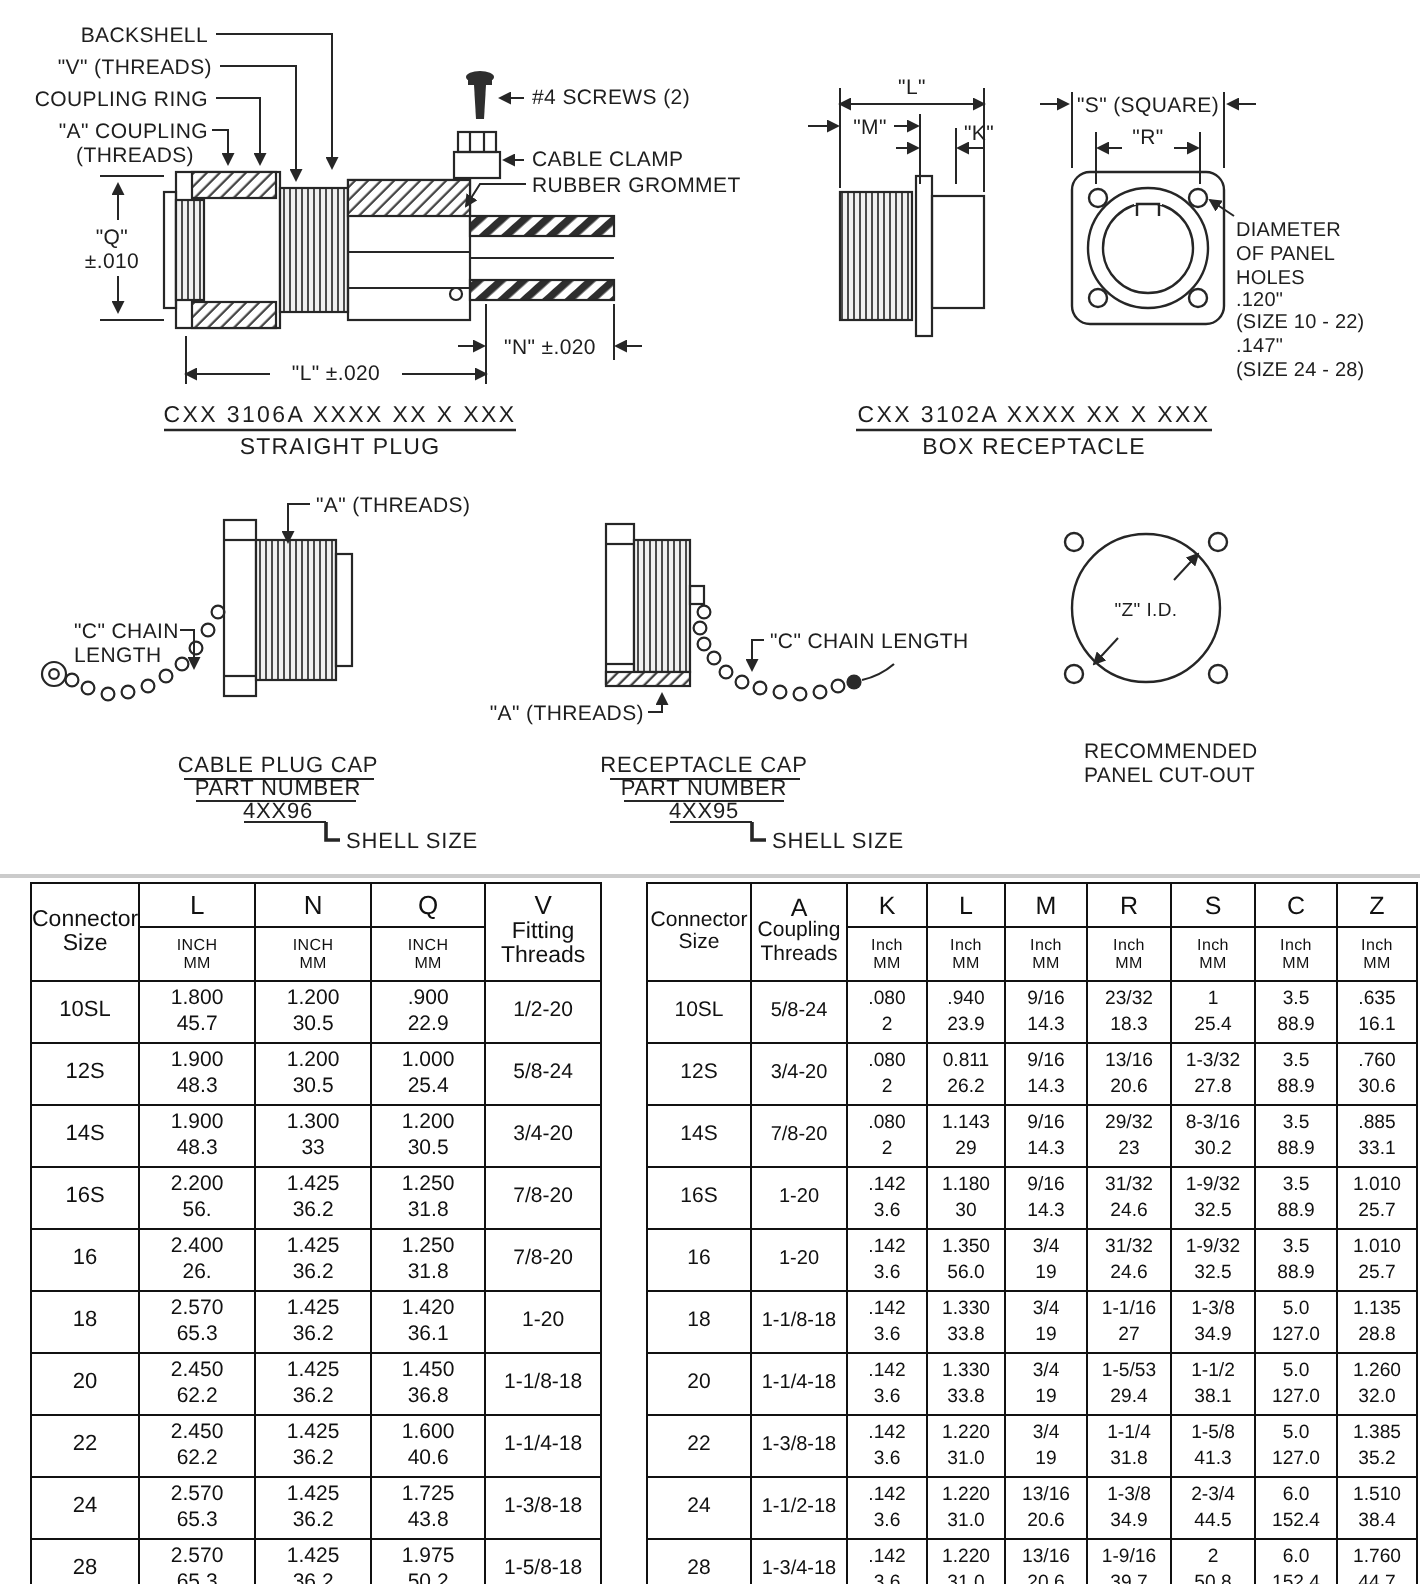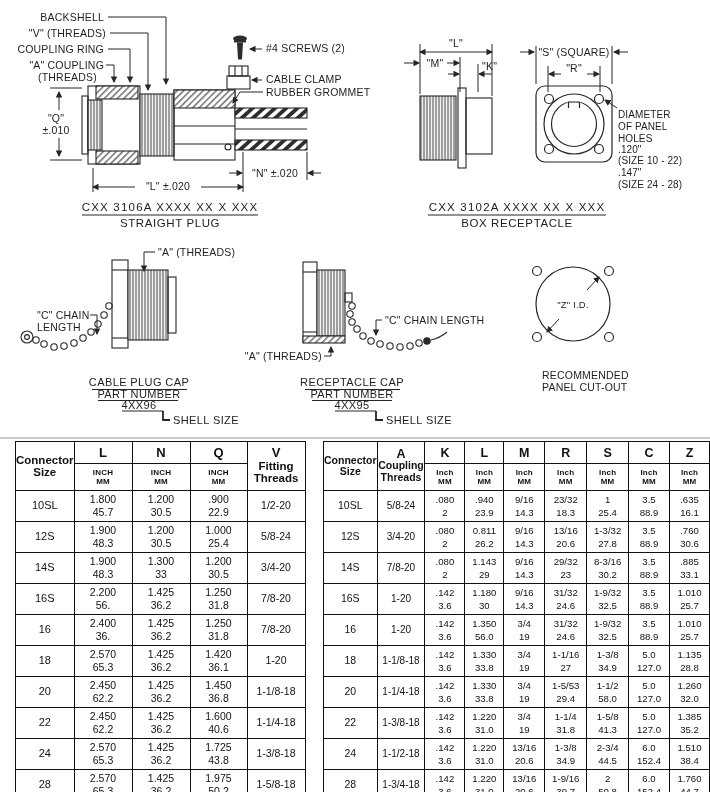--- a/index.html
+++ b/index.html
@@ -8,21 +8,21 @@
   svg{position:absolute;left:0;}
   svg text{font-family:"Liberation Sans",sans-serif;font-size:10.5px;fill:#1e1e1e;letter-spacing:0.2px;}
   svg text.t-part{font-size:11.5px;letter-spacing:1.2px;}
   svg text.t-cap{font-size:11.5px;letter-spacing:0.6px;}
   svg text.t-cap2{font-size:11px;letter-spacing:0.4px;}
   svg text.t-note{font-size:10px;letter-spacing:0.1px;}
   svg text.t-z{font-size:9.5px;}
   #divider{position:absolute;left:0;top:437px;width:710px;height:2px;background:#cbcbcb;}
   .dtable{position:absolute;border-collapse:collapse;table-layout:fixed;background:#fff;border:1.5px solid #111;}
   .dtable th,.dtable td{border:1px solid #111;padding:0;text-align:center;vertical-align:middle;color:#111;}
-  .dtable th{font-weight:bold;}
+  .dtable th{font-weight:normal;}
   .h-main{height:21px;font-size:13px;}
   .h-sub{height:26px;font-size:8px;line-height:9.5px;white-space:pre-line;letter-spacing:0.2px;}
   .h-span div{font-size:11.5px;line-height:12.5px;}
   .h-span div.hl-big,.h-main div.hl-big{font-size:13px;}
   .dtable td{height:30px;white-space:pre-line;}
   #table-left{left:15px;top:441px;}
   #table-right{left:323px;top:441px;}
   #table-left td{font-size:10.5px;line-height:13.5px;}
   #table-right td{font-size:9.6px;line-height:13.5px;}
   #table-left td.c-size{font-size:11px;}
@@ -370,21 +370,21 @@
 56.</td>
         <td>1.425
 36.2</td>
         <td>1.250
 31.8</td>
         <td>7/8-20</td>
       </tr>
       <tr>
         <td class="c-size">16</td>
         <td>2.400
-36.</td>
+26.</td>
         <td>1.425
 36.2</td>
         <td>1.250
 31.8</td>
         <td>7/8-20</td>
       </tr>
       <tr>
         <td class="c-size">18</td>
         <td>2.570
 65.3</td>
@@ -613,21 +613,21 @@
         <td>1-1/4-18</td>
         <td>.142
 3.6</td>
         <td>1.330
 33.8</td>
         <td>3/4
 19</td>
         <td>1-5/53
 29.4</td>
         <td>1-1/2
-58.0</td>
+38.1</td>
         <td>5.0
 127.0</td>
         <td>1.260
 32.0</td>
       </tr>
       <tr>
         <td class="c-size">22</td>
         <td>1-3/8-18</td>
         <td>.142
 3.6</td>

